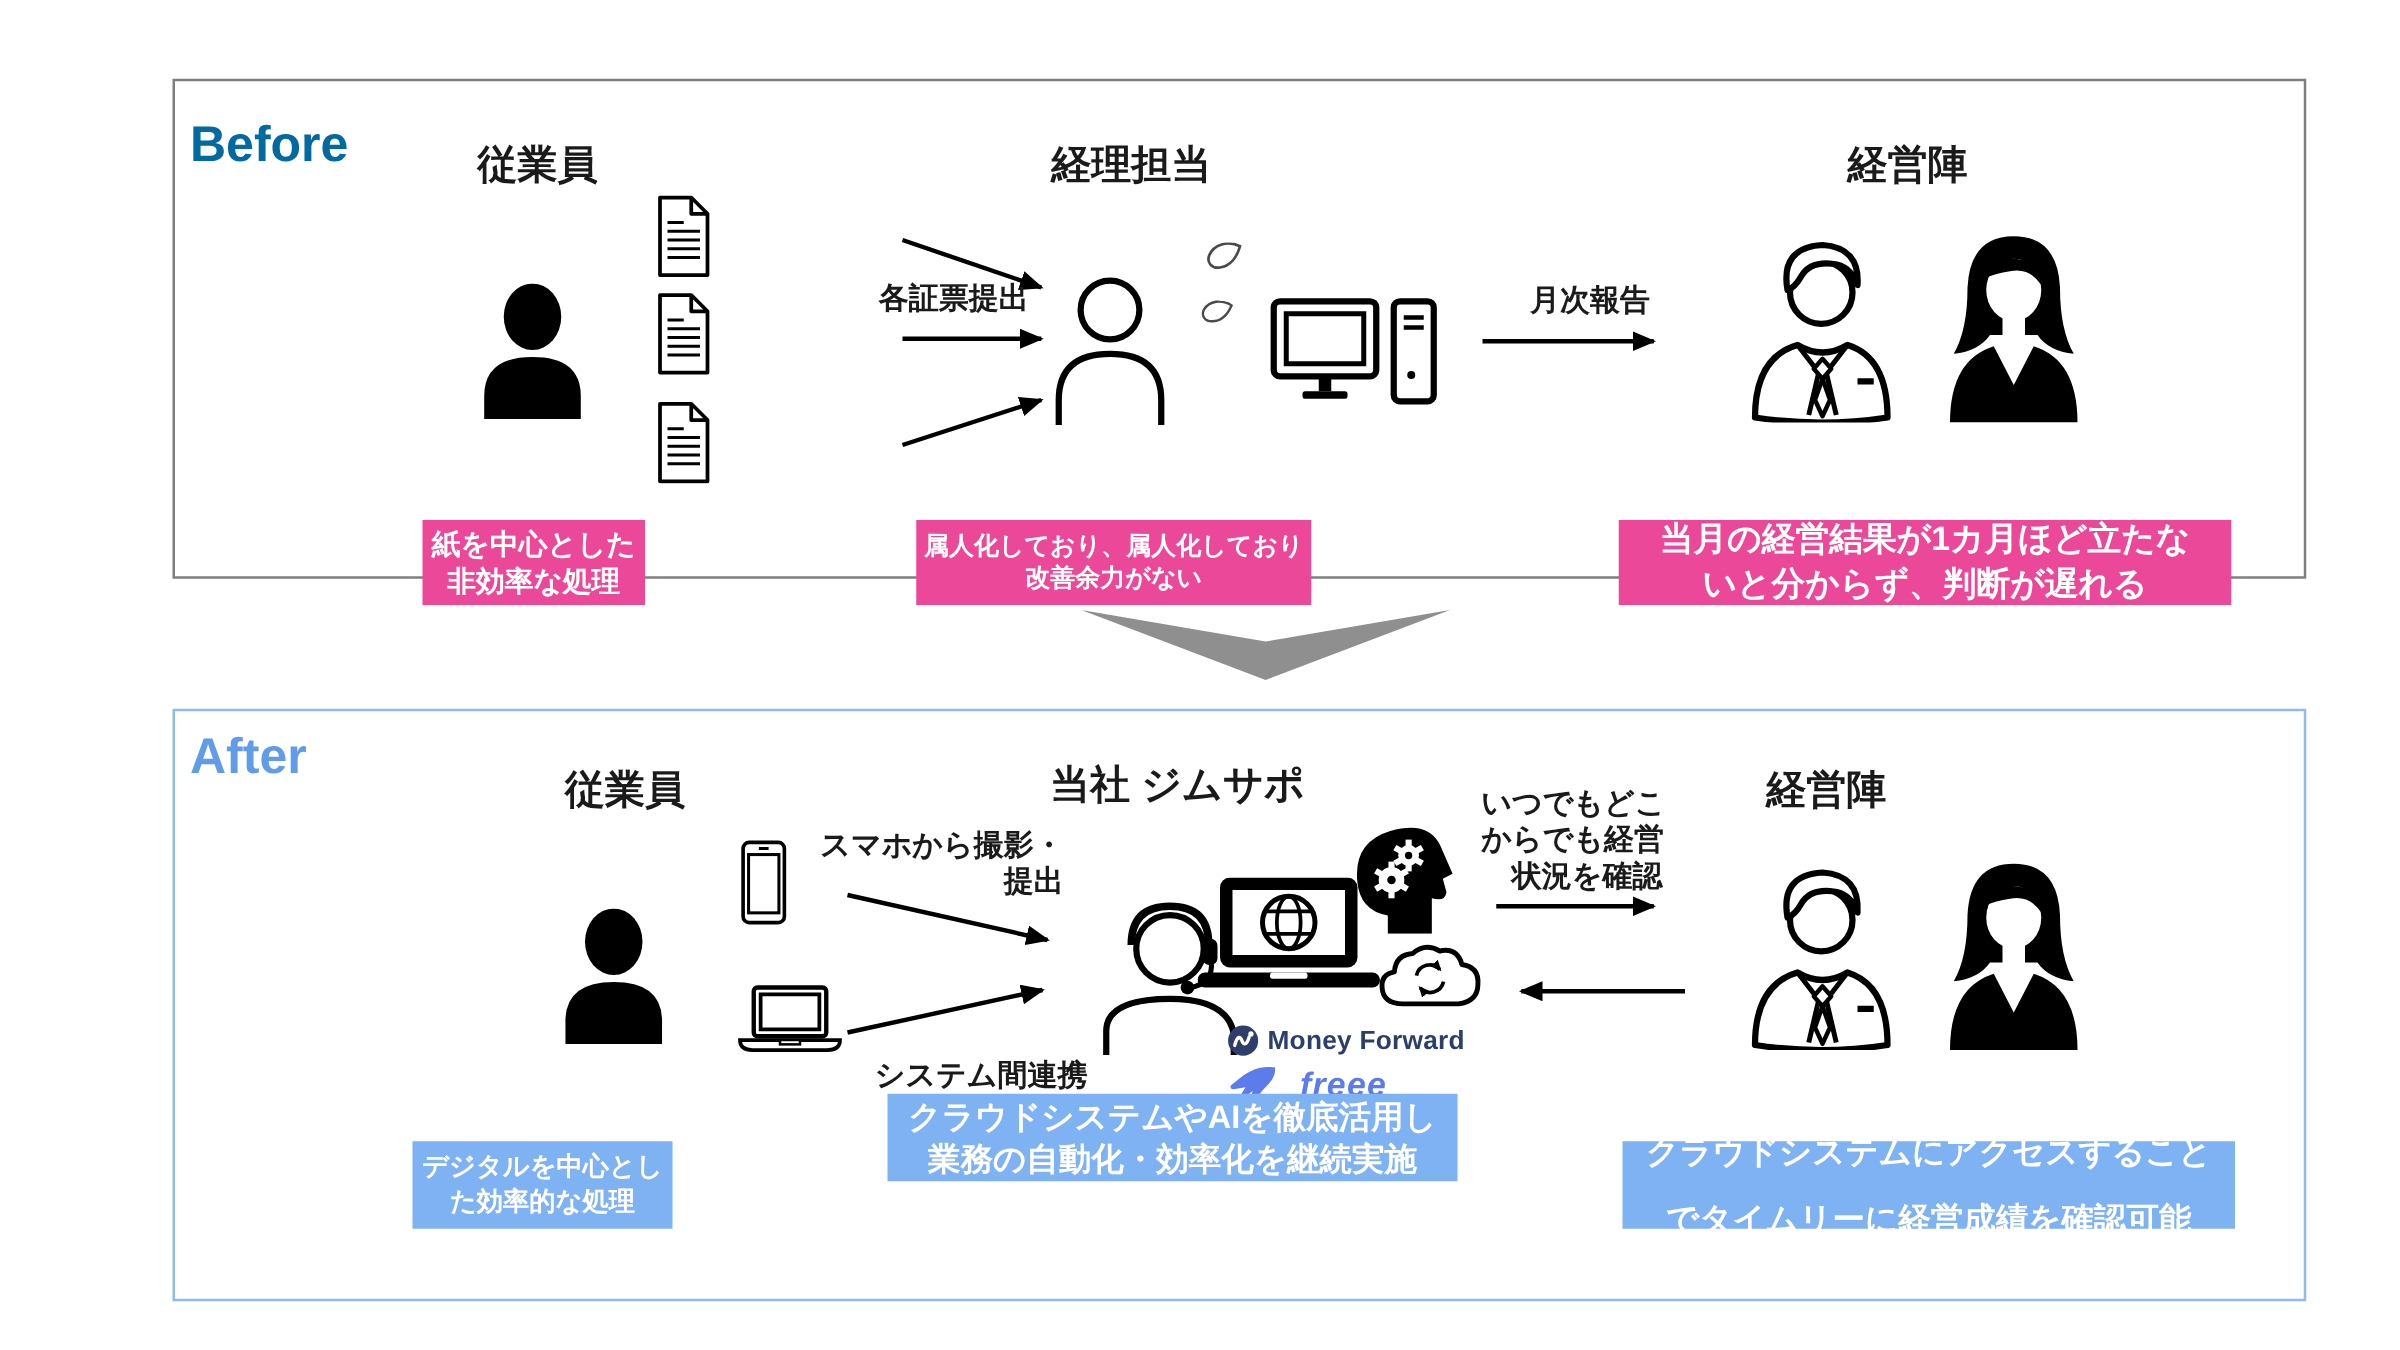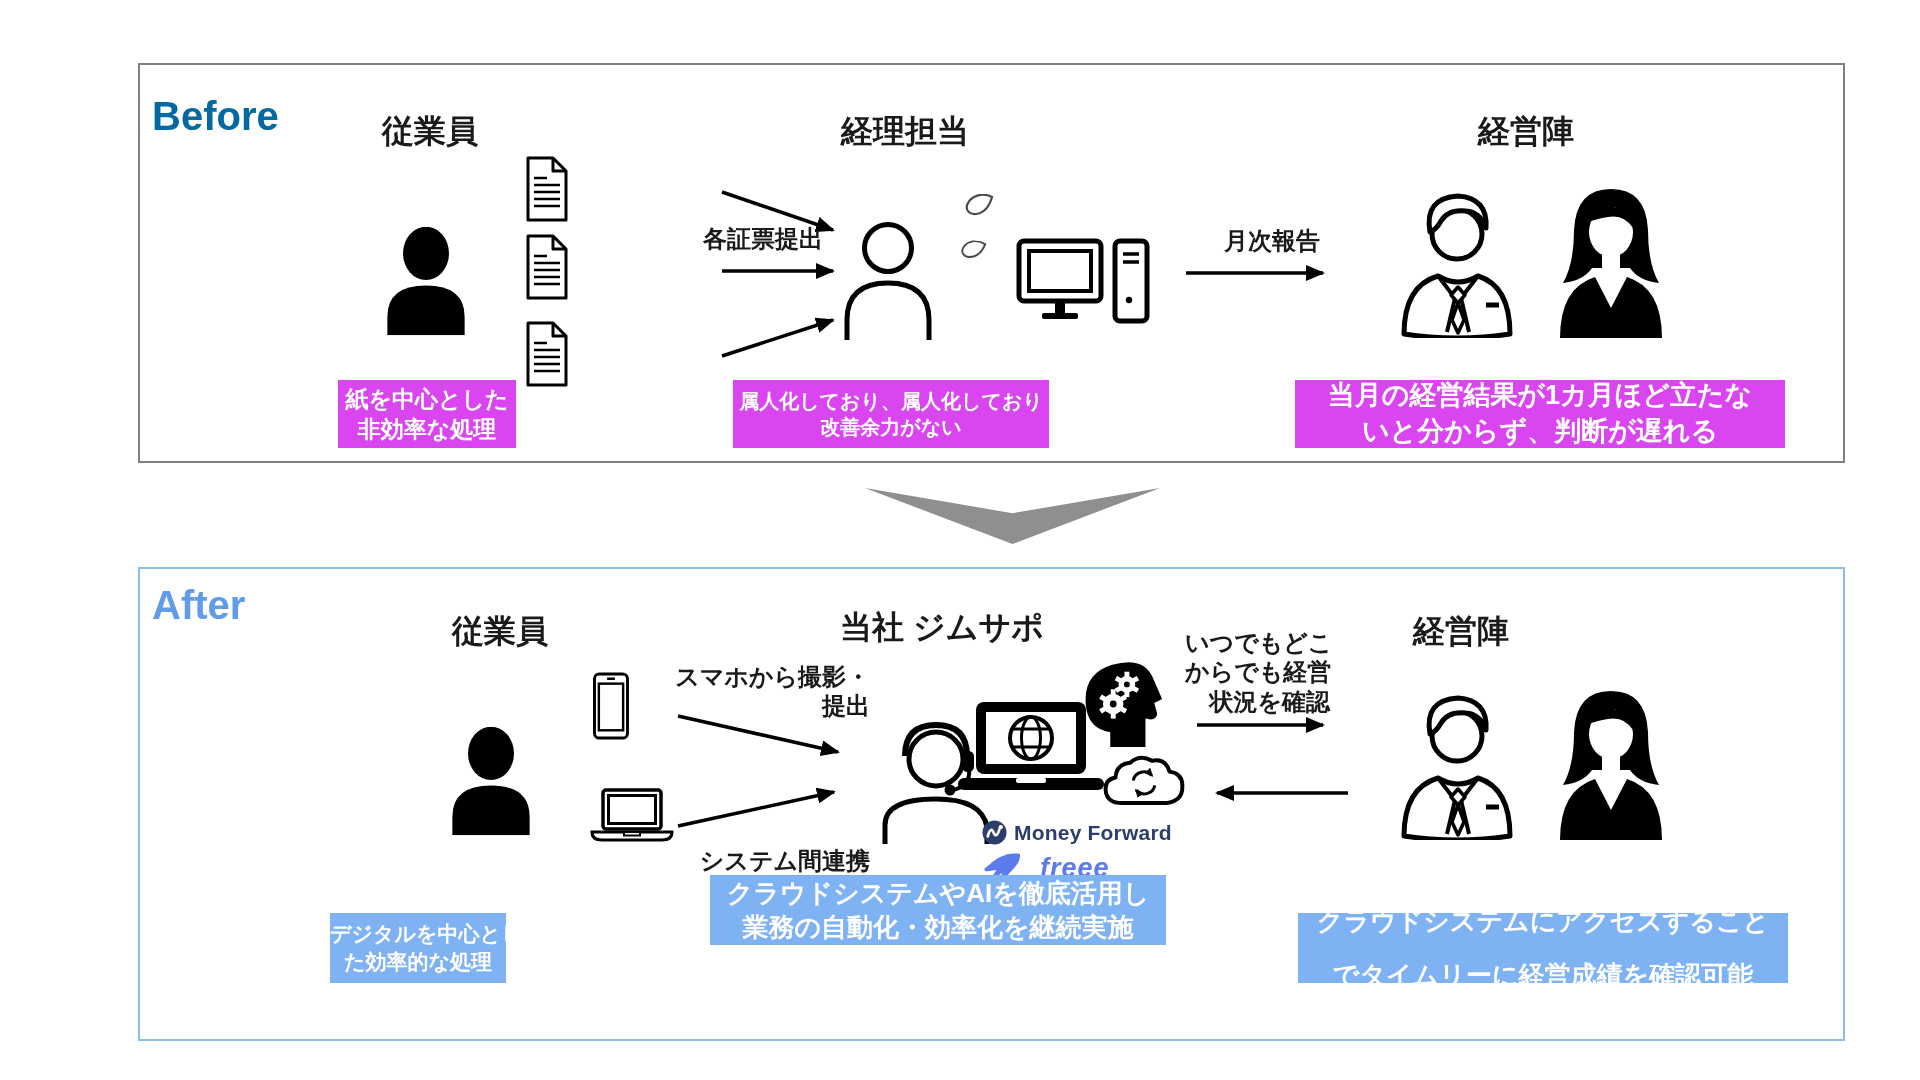--- a/index.html
+++ b/index.html
@@ -9,21 +9,21 @@
   .panel{position:absolute;background:transparent;}
   .panel-before{border:2px solid #7f7f7f;}
   .panel-after{border:2px solid #8fbbec;}
   .section-label{font-weight:700;font-size:40px;line-height:1;}
   .section-label.before{color:#0369a1;}
   .section-label.after{color:#609ce8;}
   .role{font-size:32px;font-weight:700;text-align:center;white-space:nowrap;}
   .alabel{font-size:24px;font-weight:600;text-align:right;line-height:1.22;white-space:nowrap;}
   .note{color:#fff;font-weight:700;text-align:center;display:flex;flex-direction:column;
         justify-content:center;line-height:1.32;}
-  .note.teal{background:#d946ef;}
+  .note.teal{background:#ec4899;margin-top:36px;}
   .note.blue{background:#7eb2f3;}
   .note div{white-space:nowrap;}
   .chevron{background:#8f8f8f;clip-path:polygon(0 0,50% 45%,100% 0,50% 100%);}
   .mf-row{display:flex;align-items:center;gap:7px;}
   .mf-text{font-size:21px;font-weight:700;color:#2c3e69;letter-spacing:.2px;white-space:nowrap;}
   .freee-row{display:flex;align-items:flex-end;gap:18px;}
   .freee-text{font-size:27px;font-weight:700;font-style:italic;color:#5b7cea;letter-spacing:1px;}
   svg{display:block;}
 </style>
 </head>
@@ -244,21 +244,21 @@
   <svg class="abs" style="left:445px;top:722px;" width="92" height="118" viewBox="0 0 100 118">
       <use href="#sym-person-filled"></use>
     </svg>
   <svg class="abs" style="left:592px;top:672px;" width="38" height="68" viewBox="0 0 38 70">
       <use href="#sym-phone"></use>
     </svg>
   <svg class="abs" style="left:590px;top:788px;" width="84" height="54" viewBox="0 0 84 54">
       <use href="#sym-laptop"></use>
     </svg>
 
-  <div class="alabel abs" style="left:645px;top:662px;width:225px;">
+  <div class="alabel abs" style="left:626px;top:662px;width:225px;">
     <div>スマホから撮影・</div>
     <div>提出</div>
   </div>
   <svg class="abs" style="left:670px;top:706px;" width="180" height="55" viewBox="0 0 180 55">
     <line x1="8" y1="10" x2="168" y2="46" stroke="#000" stroke-width="3.5" marker-end="url(#ah)"></line>
   </svg>
   <svg class="abs" style="left:670px;top:780px;" width="175" height="52" viewBox="0 0 175 52">
     <line x1="8" y1="46" x2="164" y2="12" stroke="#000" stroke-width="3.5" marker-end="url(#ah)"></line>
   </svg>
   <div class="alabel abs" style="left:660px;top:846px;width:210px;">システム間連携</div>
@@ -304,21 +304,21 @@
     <line x1="143" y1="13" x2="12" y2="13" stroke="#000" stroke-width="3.5" marker-end="url(#ah)"></line>
   </svg>
 
   <svg class="abs" style="left:1396px;top:688px;" width="122" height="152" viewBox="0 0 122 152">
       <use href="#sym-man-suit"></use>
     </svg>
   <svg class="abs" style="left:1550px;top:688px;" width="122" height="152" viewBox="0 0 122 152">
       <use href="#sym-woman"></use>
     </svg>
 
-  <div class="note blue abs" style="left:330px;top:913px;width:176px;height:70px;font-size:21px;">
+  <div class="note blue abs" style="left:330px;top:913px;width:208px;height:70px;font-size:21px;">
     <div>デジタルを中心とし</div>
     <div>た効率的な処理</div>
   </div>
   <div class="note blue abs" style="left:710px;top:875px;width:456px;height:70px;font-size:26px;">
     <div>クラウドシステムやAIを徹底活用し</div>
     <div>業務の自動化・効率化を継続実施</div>
   </div>
   <div class="note blue abs" style="left:1298px;top:913px;width:490px;height:70px;font-size:26px;gap:20px;">
     <div>クラウドシステムにアクセスすること</div>
     <div>でタイムリーに経営成績を確認可能</div>

